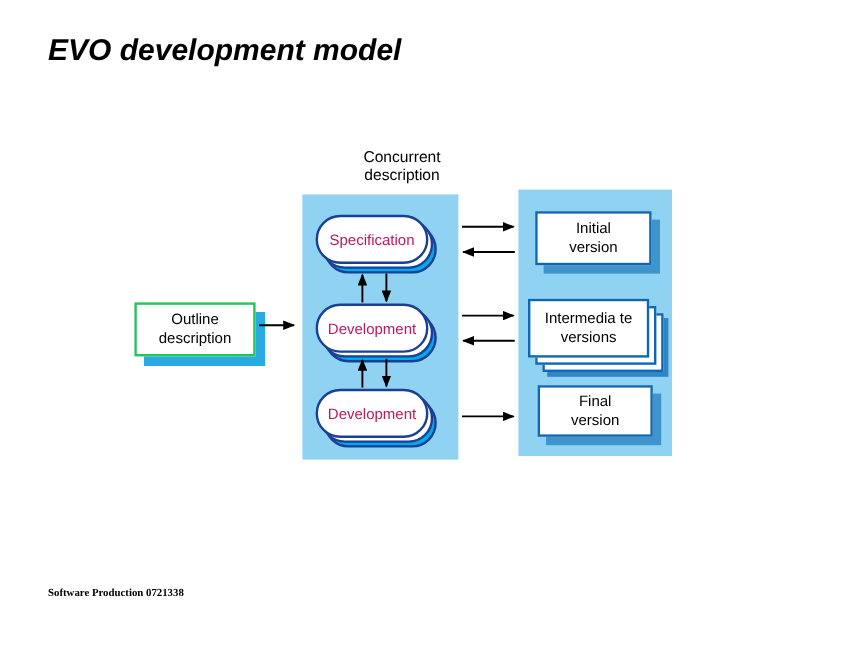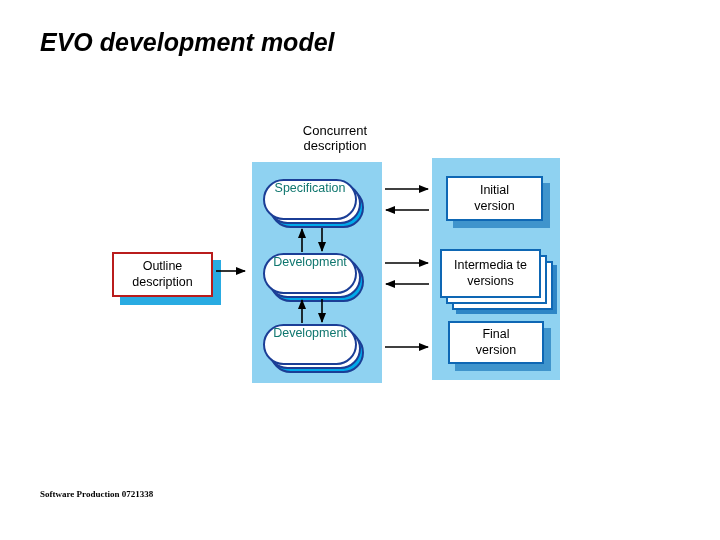--- a/index.html
+++ b/index.html
@@ -22,35 +22,35 @@
   
   .activity { position:absolute; width:94px; height:41px; }
   .activity .layer {
     position:absolute; width:94px; height:41px; border-radius:21px;
     box-sizing:border-box;
   }
   .activity .l-cyan { left:7px; top:8px; background:#00A9E9; border:2px solid #1B3E96; }
   .activity .l-mid  { left:4px; top:4px; background:#ffffff; border:2px solid #1B3E96; }
   .activity .front  {
     left:0; top:0; background:#ffffff; border:2px solid #1B3E96;
-    display:flex; justify-content:center;
-    font-size:12.5px; color:#0f766e;
+    display:flex; align-items:center; justify-content:center;
+    font-size:12.5px; color:#be185d;
   }
   #activity-specification { left:263px; top:179px; }
   #activity-development   { left:263px; top:253px; }
   #activity-validation    { left:263px; top:324px; }
 
   
   #outline-box { position:absolute; left:112px; top:252px; width:101px; height:45px; }
   #outline-box .shadow {
     position:absolute; left:8px; top:8px; width:101px; height:45px; background:#29ABE2;
   }
   #outline-box .front {
     position:absolute; left:0; top:0; width:101px; height:45px; box-sizing:border-box;
-    background:#ffffff; border:2px solid #b91c1c;
+    background:#ffffff; border:2px solid #22c55e;
     display:flex; flex-direction:column; align-items:center; justify-content:center;
     font-size:12.5px; line-height:1.25; color:#000000; text-align:center;
   }
 
   
   .artifact { position:absolute; }
   .artifact .shadow { position:absolute; background:#3F94CC; }
   .artifact .card {
     position:absolute; background:#ffffff; border:2px solid #0E67B4; box-sizing:border-box;
   }

